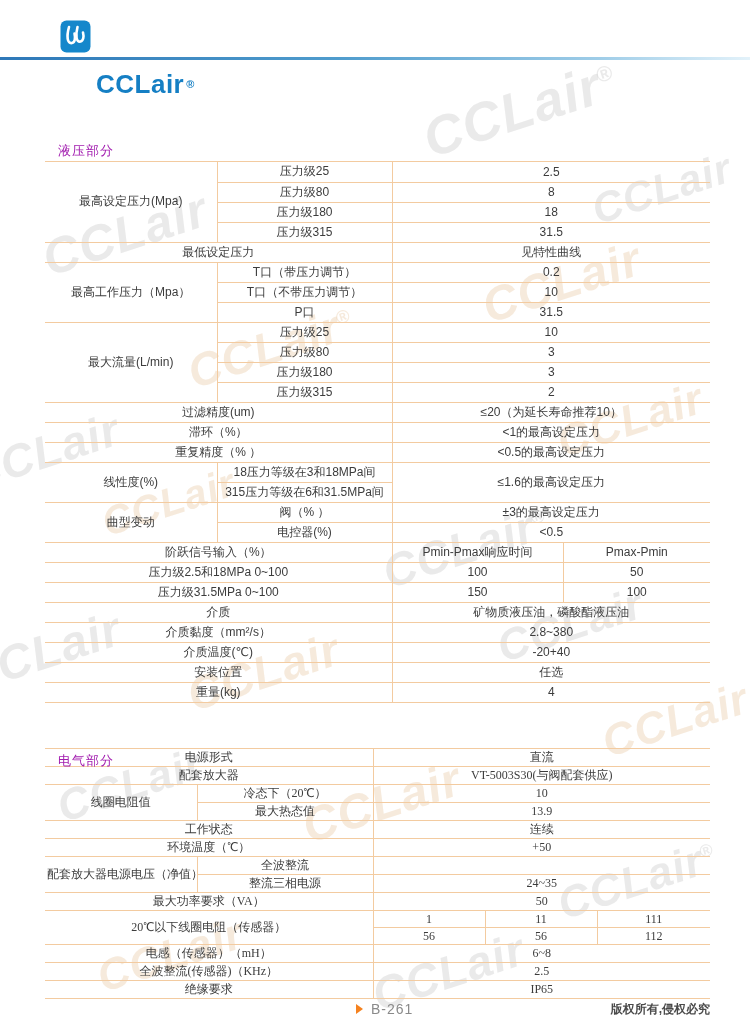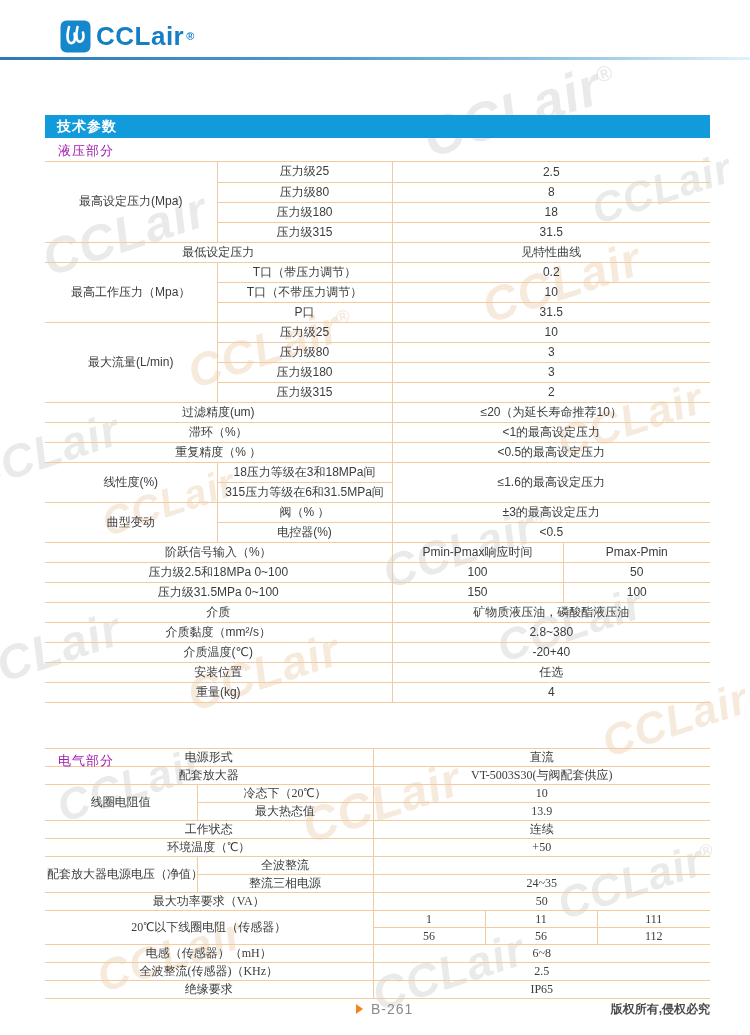--- a/index.html
+++ b/index.html
@@ -11,21 +11,21 @@
   .wm { position:absolute; z-index:0; font-weight:bold; font-style:italic;
         transform:rotate(-18deg); white-space:nowrap; letter-spacing:1px; }
   .wm sup { font-size:40%; font-style:normal; }
   .wm.gray { color:rgba(190,190,190,0.32); }
   .wm.tan  { color:rgba(226,185,140,0.30); }
 
   
   .header { position:absolute; top:0; left:0; width:750px; height:57px; background:#fff; z-index:2; }
   .logo { position:absolute; left:60px; top:20px; display:flex; align-items:flex-start; }
   .logo-icon { width:31px; height:33px; margin-right:5px; }
-  .logo-text { font-size:26px; font-weight:bold; color:#157fc4; letter-spacing:0.5px; line-height:33px; }
+  .logo-text { font-size:26px; font-weight:bold; color:#157fc4; letter-spacing:0.5px; line-height:33px;margin-top:48px; }
   .logo-reg { font-size:11px; color:#157fc4; vertical-align:top; margin-left:2px; }
   .slogan { position:absolute; right:40px; top:33px; font-size:15px; font-weight:bold; color:#f5821f; z-index:2; }
   .header-line { position:absolute; top:57px; left:0; width:750px; height:3px; z-index:2;
     background:linear-gradient(to right,#2e78b8 0%,#4f9ccd 45%,#9fcde8 80%,#e3f2fa 100%); }
 
   
   .section-bar { position:absolute; top:115px; left:45px; width:665px; height:23px;
     background:#129bdb; z-index:2; display:flex; align-items:center; }
   .section-bar span { color:#fff; font-size:14px; font-weight:bold; padding-left:12px; letter-spacing:1px; }
 
@@ -81,23 +81,20 @@
       <svg class="logo-icon" viewBox="0 0 31 33">
         <rect x="0.5" y="0.5" width="30" height="32" rx="6" fill="#1587cb"></rect>
         <path d="M9,7 C6.5,16 7,24 12,23 C15,22.4 15.5,18 14.5,13.5" fill="none" stroke="#ffffff" stroke-width="2.6" stroke-linecap="round"></path>
         <path d="M17.5,7 C15.5,15 16,22.5 20.5,21.5 C23.5,20.8 24,16.5 23,12.5" fill="none" stroke="#ffffff" stroke-width="2.6" stroke-linecap="round"></path>
       </svg>
       <span class="logo-text"><span>CCLair</span><sup class="logo-reg">®</sup></span>
     </div>
   </div>
   <div class="header-line"></div>
 
-  <div class="section-bar">
-    <span>技术参数</span>
-  </div>
 
   <div class="part-label lbl-hyd">液压部分</div>
   <div class="tbl-wrap wrap-hyd">
     <table>
       <colgroup>
         <col style="width:172px">
           <col style="width:175px">
           <col style="width:171px">
           <col style="width:147px">
       </colgroup>

